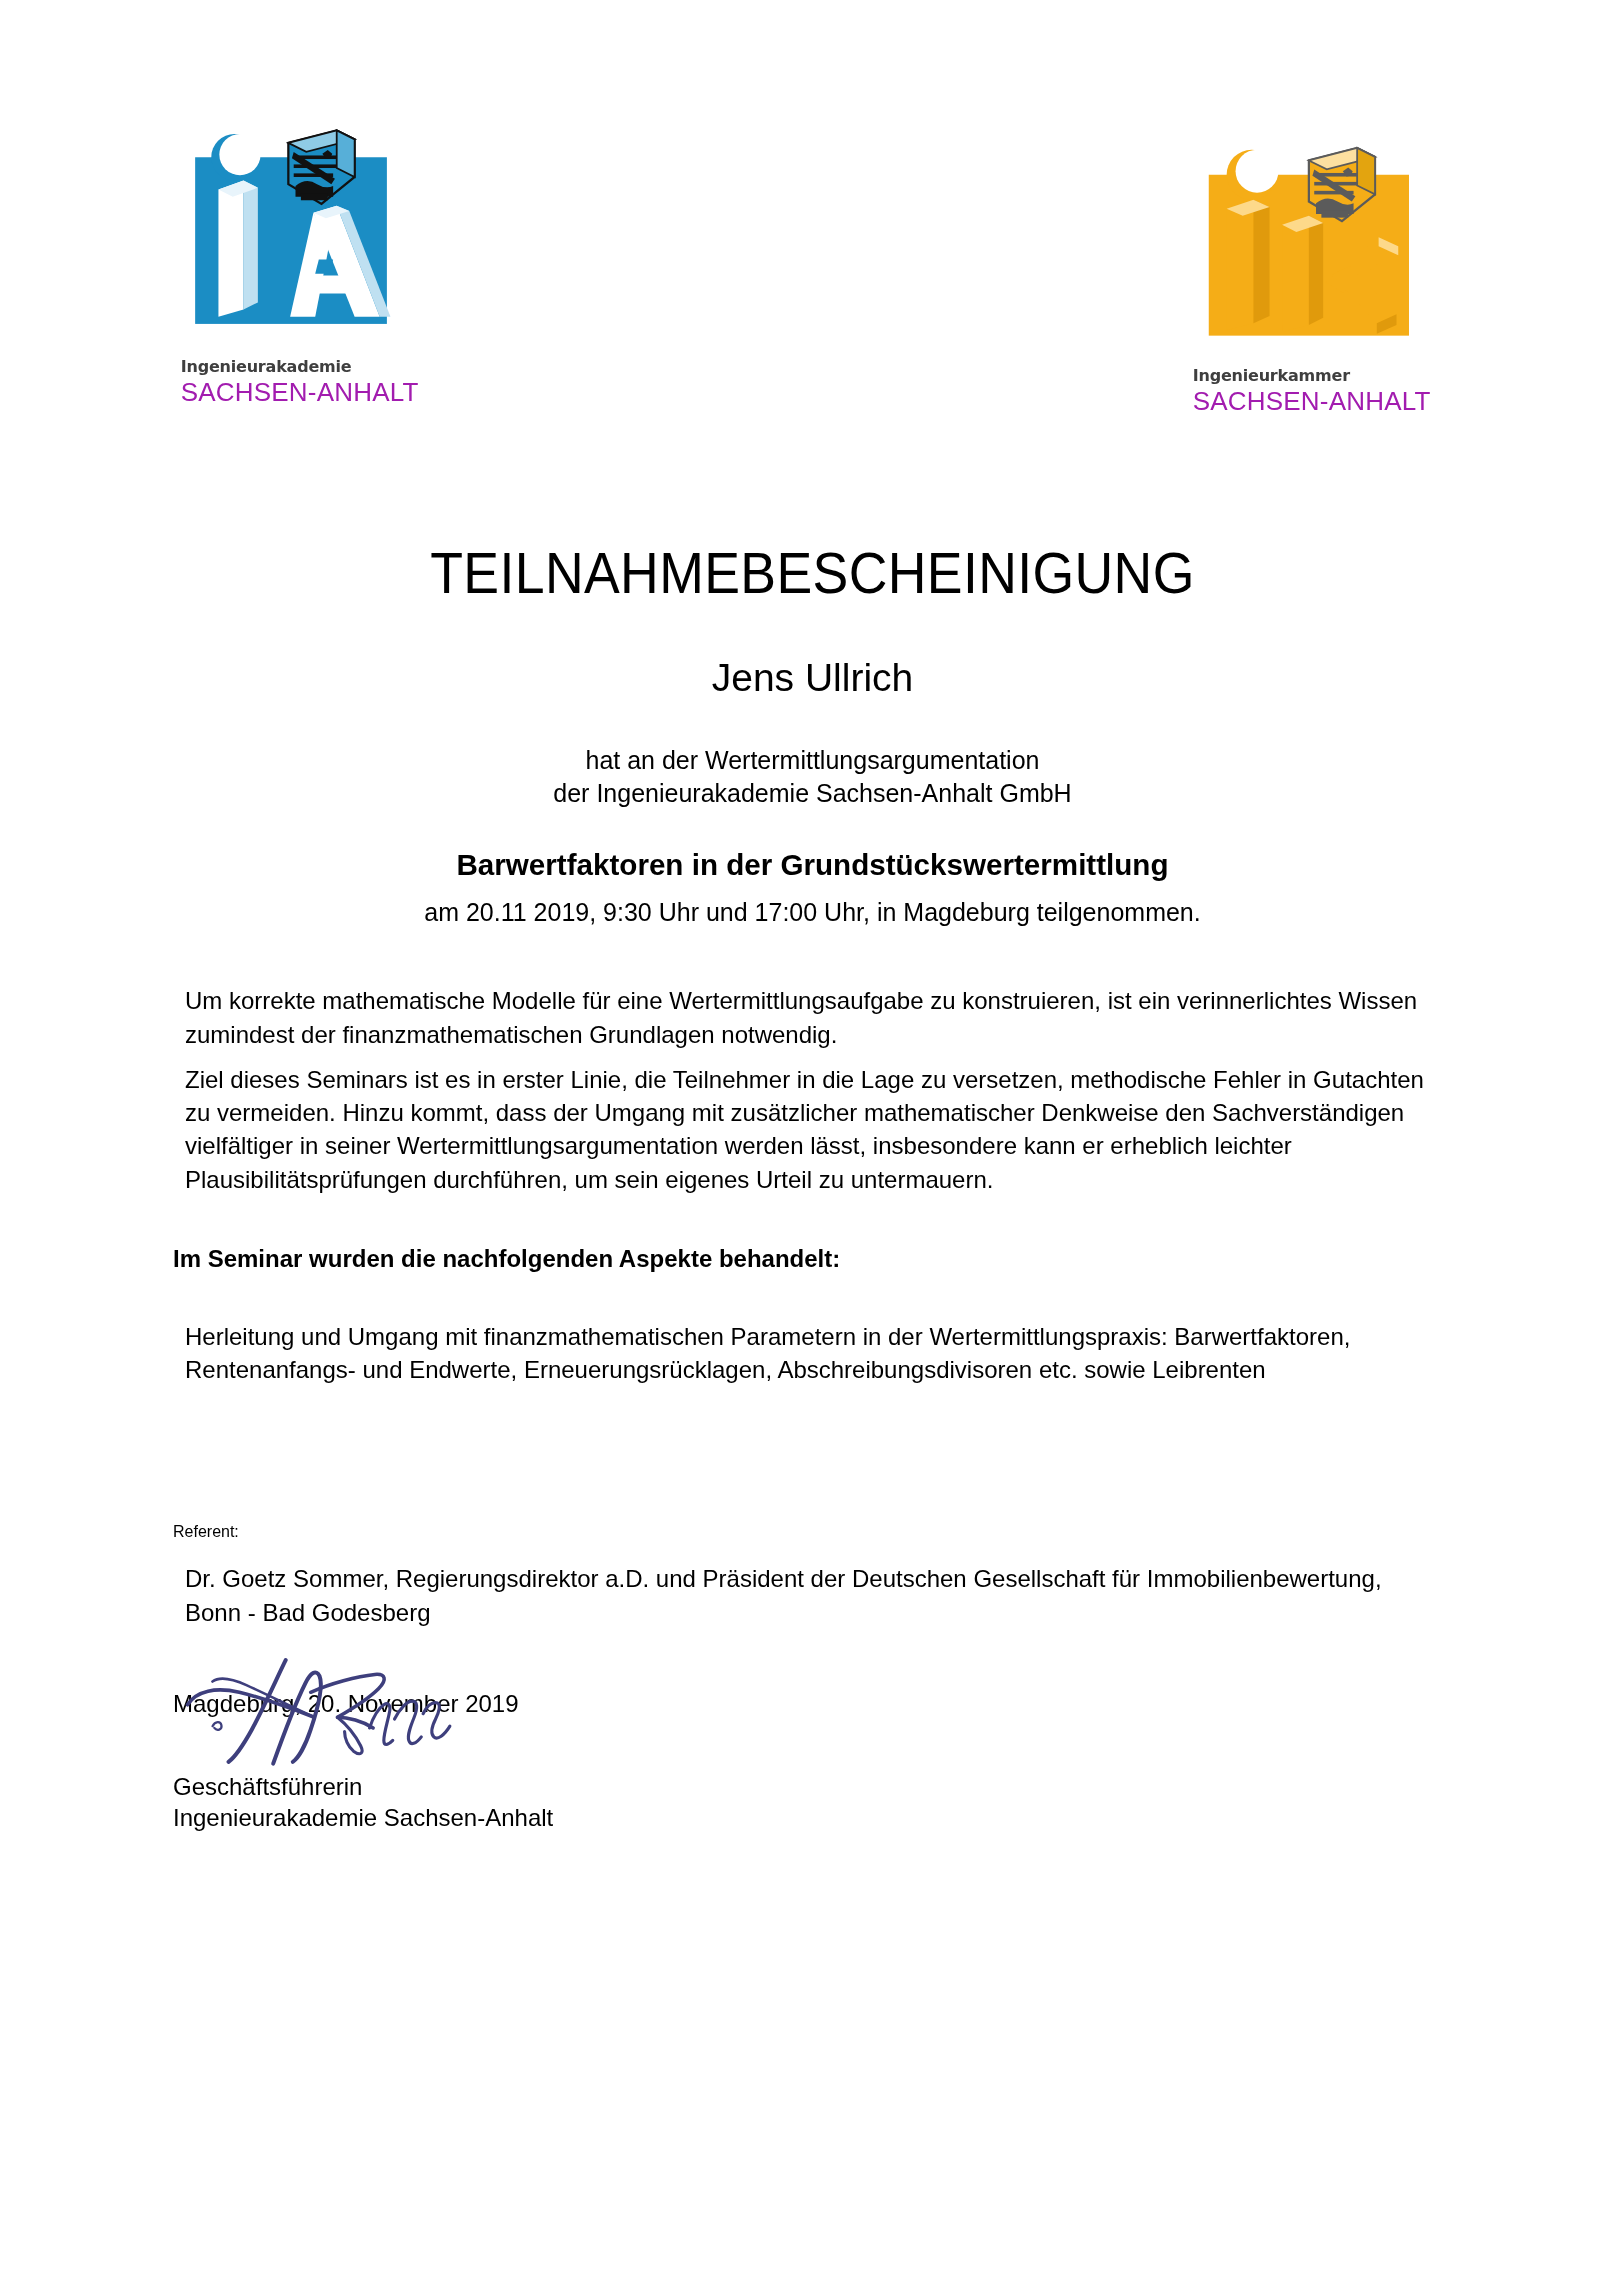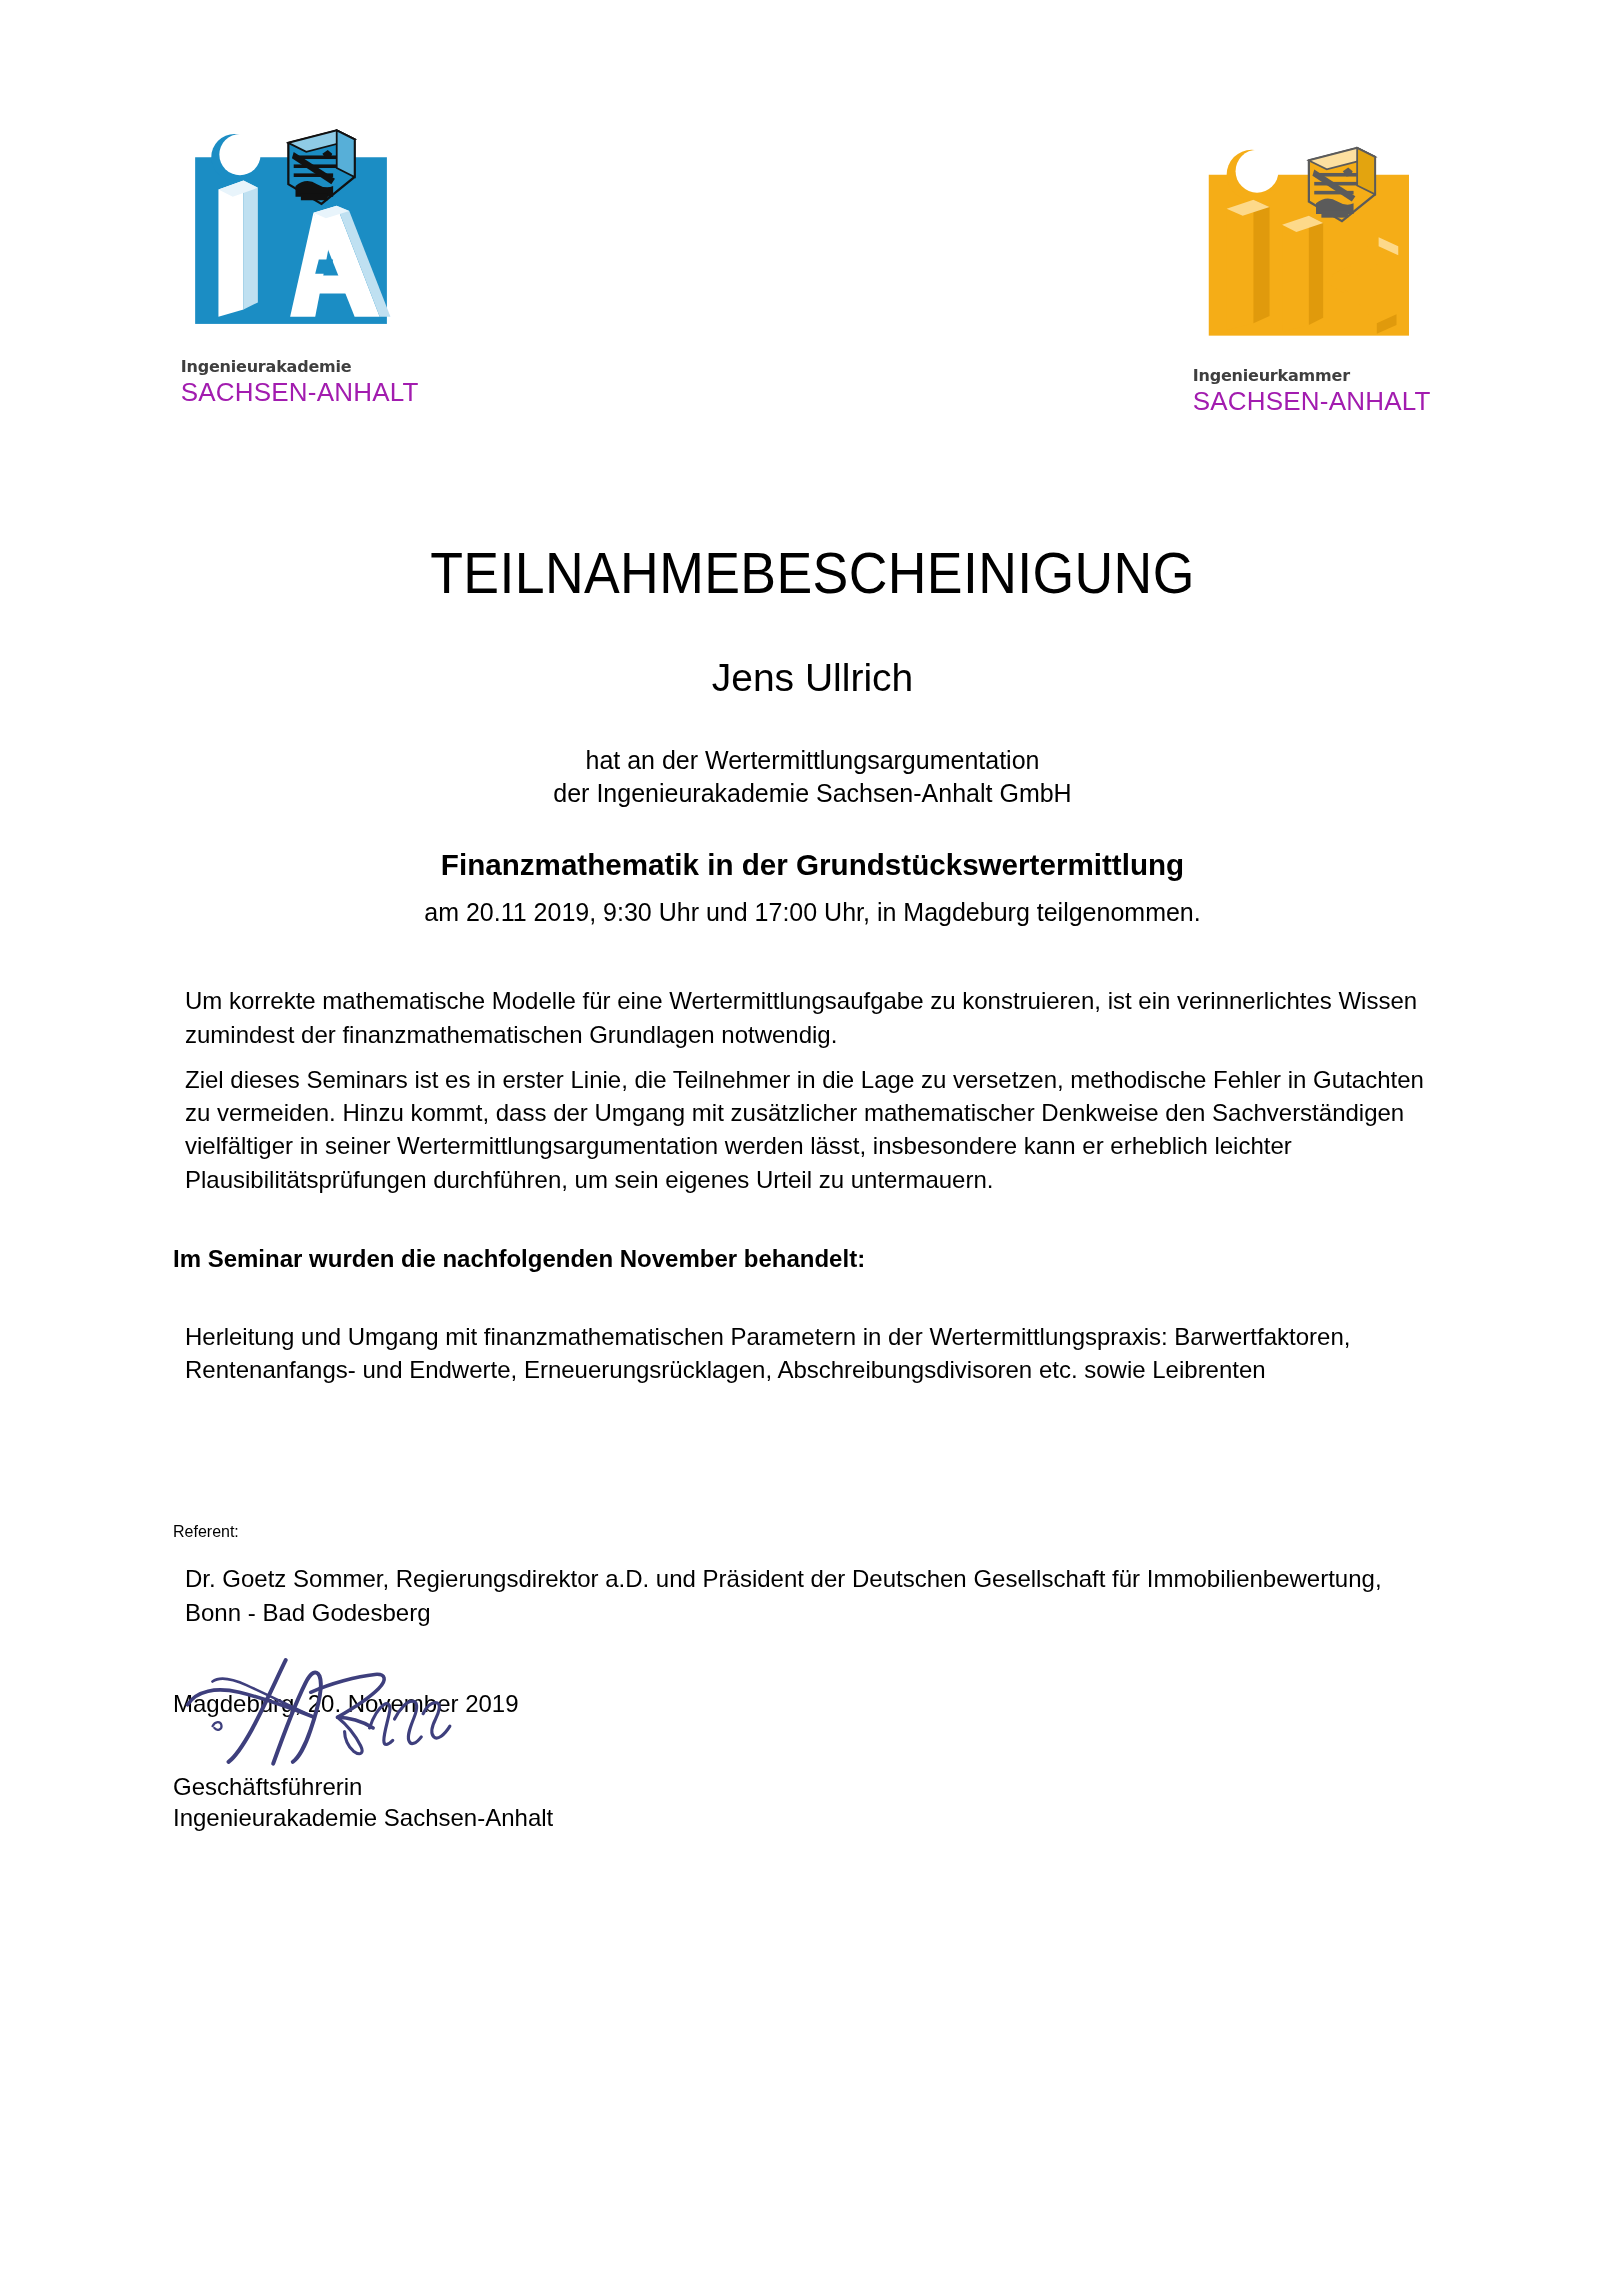--- a/index.html
+++ b/index.html
@@ -266,27 +266,27 @@
 
     <h1 class="doc-title">TEILNAHMEBESCHEINIGUNG</h1>
 
     <div class="recipient">Jens Ullrich</div>
 
     <div class="intro">
       <div>hat an der Wertermittlungsargumentation</div>
       <div>der Ingenieurakademie Sachsen-Anhalt GmbH</div>
     </div>
 
-    <div class="seminar-title">Finanzmathematik in der Grundstückswertermittlung</div>
+    <div class="seminar-title">Barwertfaktoren in der Grundstückswertermittlung</div>
     <div class="seminar-when">am 20.11 2019, 9:30 Uhr und 17:00 Uhr, in Magdeburg teilgenommen.</div>
 
     <p class="para block-1">Um korrekte mathematische Modelle für eine Wertermittlungsaufgabe zu konstruieren, ist ein verinnerlichtes Wissen zumindest der finanzmathematischen Grundlagen notwendig.</p>
     <p class="para">Ziel dieses Seminars ist es in erster Linie, die Teilnehmer in die Lage zu versetzen, methodische Fehler in Gutachten zu vermeiden. Hinzu kommt, dass der Umgang mit zusätzlicher mathematischer Denkweise den Sachverständigen vielfältiger in seiner Wertermittlungsargumentation werden lässt, insbesondere kann er erheblich leichter Plausibilitätsprüfungen durchführen, um sein eigenes Urteil zu untermauern.</p>
 
-    <div class="bold-heading">Im Seminar wurden die nachfolgenden November behandelt:</div>
+    <div class="bold-heading">Im Seminar wurden die nachfolgenden Aspekte behandelt:</div>
     <p class="para aspects">Herleitung und Umgang mit finanzmathematischen Parametern in der Wertermittlungspraxis: Barwertfaktoren, Rentenanfangs- und Endwerte, Erneuerungsrücklagen, Abschreibungsdivisoren etc. sowie Leibrenten</p>
 
     <div class="referent-heading">Referent:</div>
     <p class="para referent">Dr. Goetz Sommer, Regierungsdirektor a.D. und Präsident der Deutschen Gesellschaft für Immobilienbewertung, Bonn - Bad Godesberg</p>
 
     <div class="sig-area">
       <div class="sig-place">Magdeburg, 20. November 2019</div>
 
       <svg class="signature" viewBox="0 0 360 130" xmlns="http://www.w3.org/2000/svg">
         <g fill="none" stroke="#3e3f7d" stroke-linecap="round" stroke-linejoin="round">

